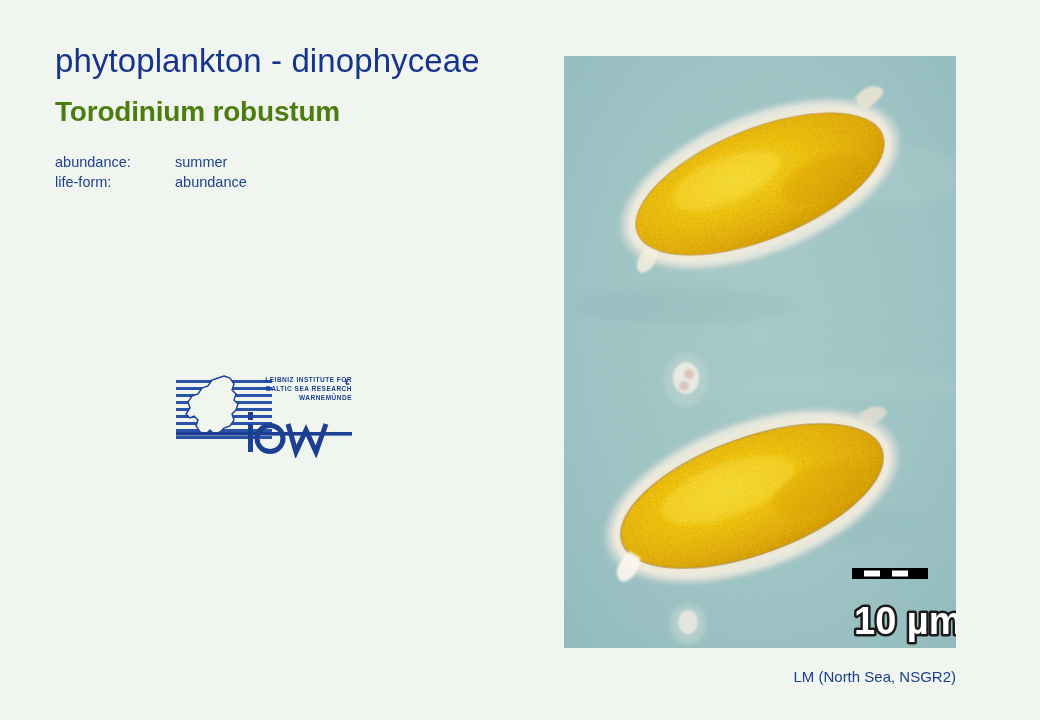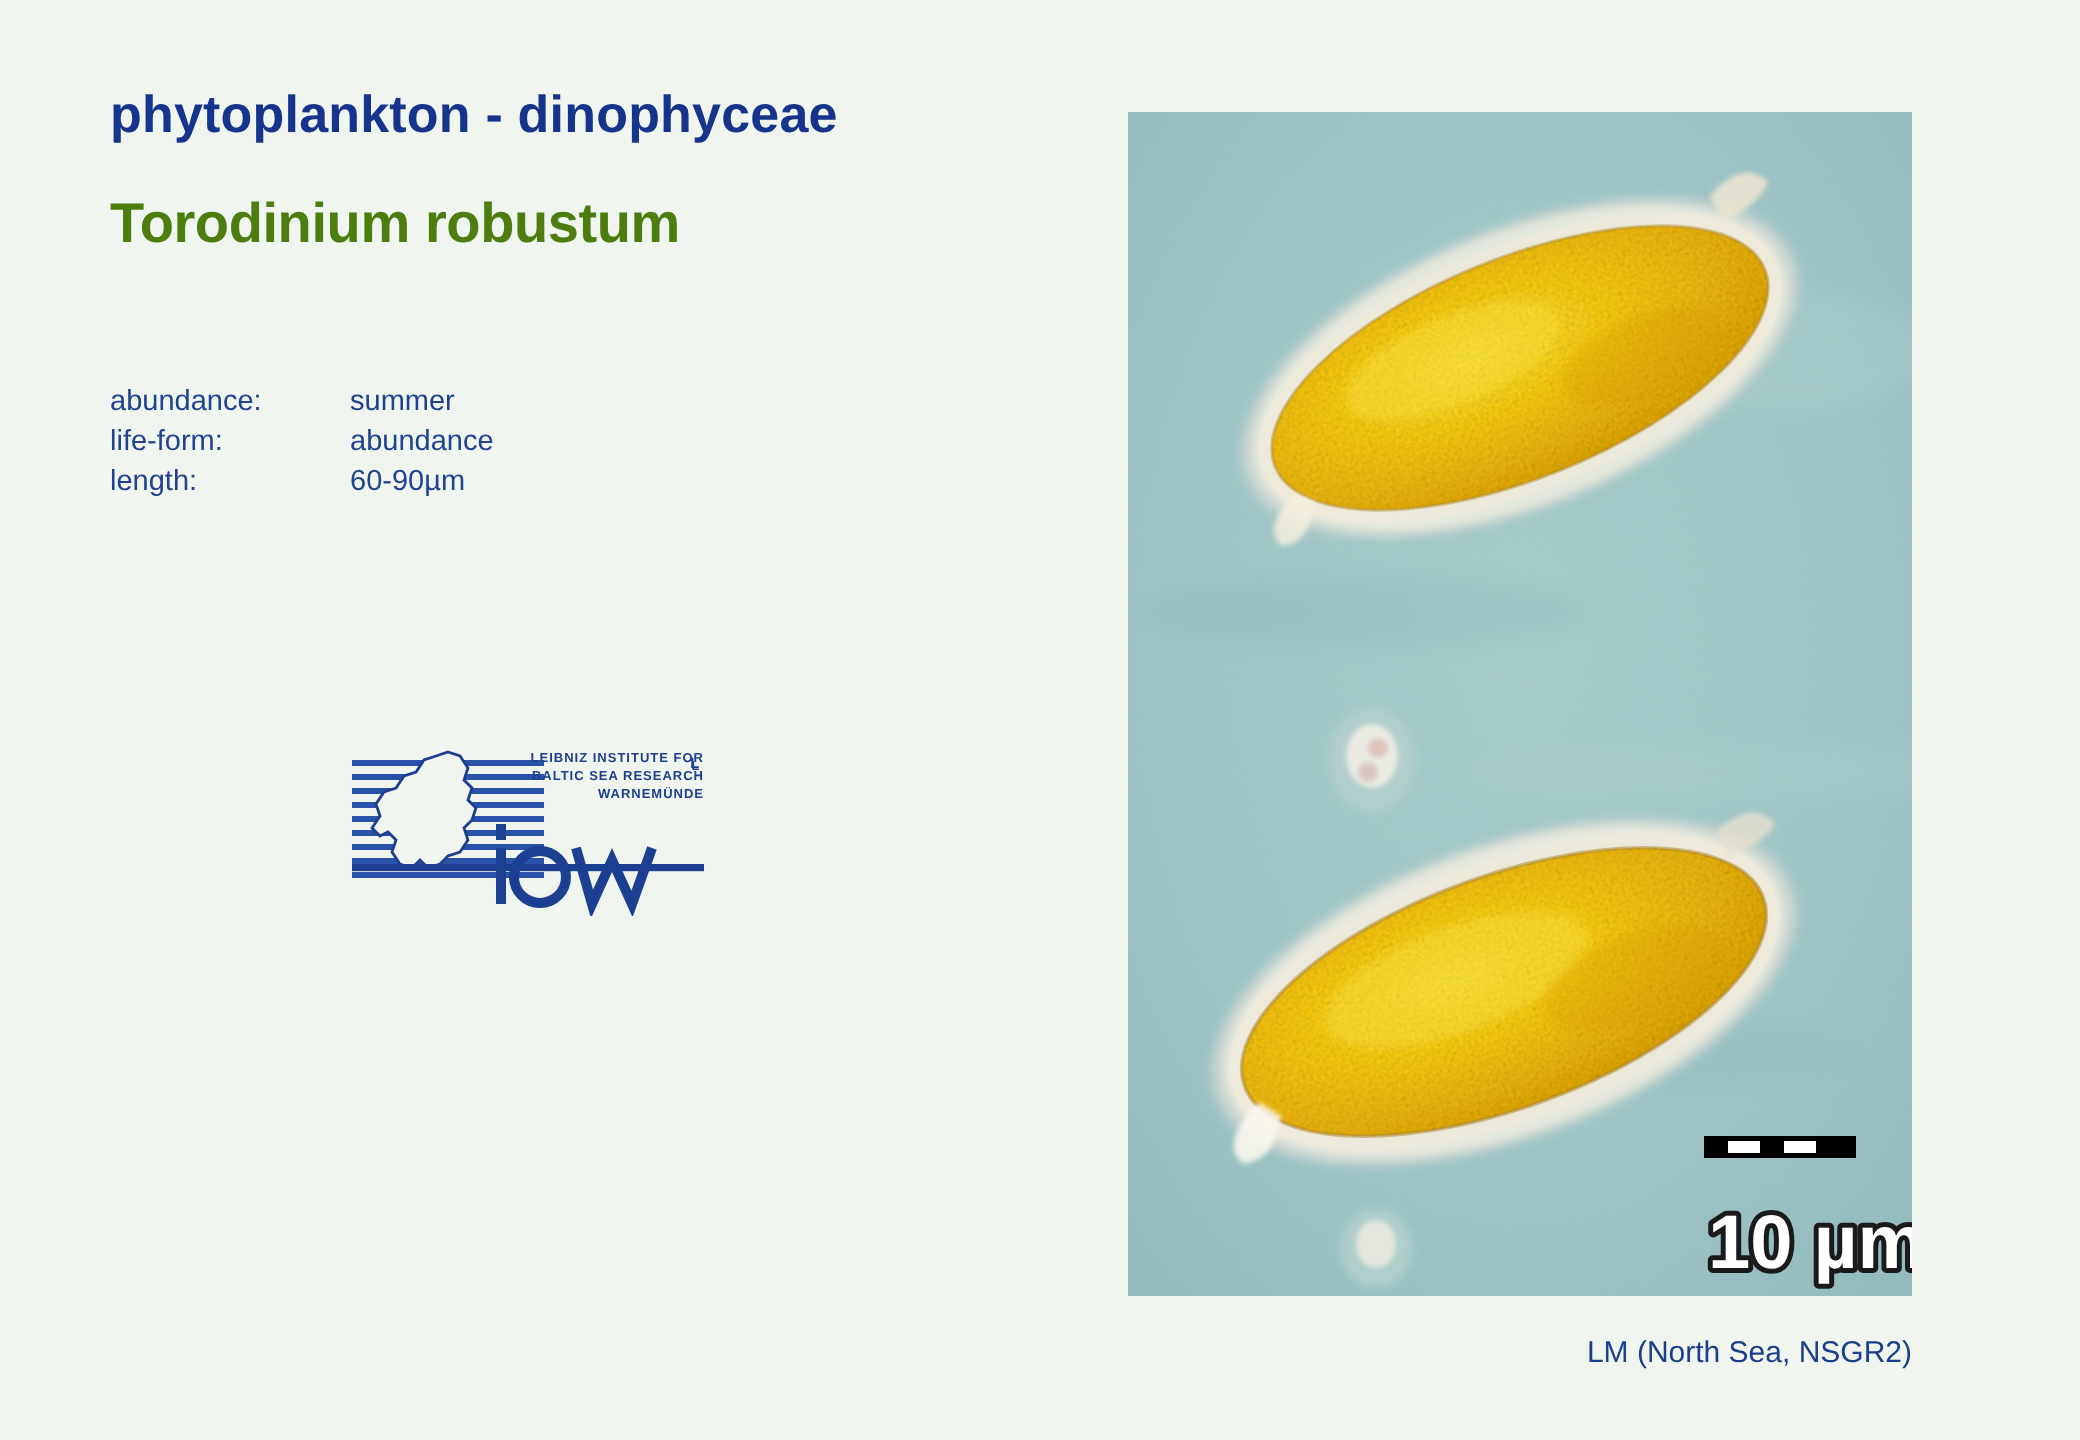--- a/index.html
+++ b/index.html
@@ -17,22 +17,22 @@
   
   #info-panel {
     position: absolute;
     left: 0; top: 0;
     width: 560px; height: 720px;
   }
 
   #group-heading {
     position: absolute;
     left: 55px; top: 42px;
-    font-size: 26px;
-    font-weight: 700;
+    font-size: 33px;
+    font-weight: 400;
     color: #17348c;
     letter-spacing: 0.1px;
     white-space: nowrap;
   }
 
   #species-name {
     position: absolute;
     left: 55px; top: 96px;
     font-size: 28px;
     font-weight: 700;
@@ -40,21 +40,20 @@
     letter-spacing: -0.2px;
     white-space: nowrap;
   }
 
   #attributes {
     position: absolute;
     left: 55px; top: 152px;
     font-size: 14.5px;
     color: #20428f;
     line-height: 20px;
-    margin-top: 39px;
   }
   .attr-row { display: block; height: 20px; white-space: nowrap; }
   .attr-label {
     display: inline-block;
     width: 120px;
     vertical-align: top;
   }
   .attr-value { display: inline-block; vertical-align: top; }
 
   
@@ -94,23 +93,20 @@
   <div id="group-heading">phytoplankton - dinophyceae</div>
 
   <div id="species-name">Torodinium robustum</div>
 
   <div id="attributes">
     <div class="attr-row">
       <span class="attr-label">abundance:</span><span class="attr-value">summer</span>
     </div>
     <div class="attr-row">
       <span class="attr-label">life-form:</span><span class="attr-value">abundance</span>
-    </div>
-    <div class="attr-row">
-      <span class="attr-label">length:</span><span class="attr-value">60-90µm</span>
     </div>
   </div>
 
   <div id="iow-logo">
     <svg width="176" height="84" viewBox="0 0 176 84" xmlns="http://www.w3.org/2000/svg">
       <defs>
         <clipPath id="mapclip">
           <path d="M48,2 L54,4 L58,10 L56,16 L60,20 L58,26 L62,30 L60,36
                    L56,40 L58,46 L54,52 L48,54 L44,58 L38,60 L34,56 L30,60
                    L24,58 L20,52 L22,46 L18,42 L14,44 L10,40 L14,34 L12,28

